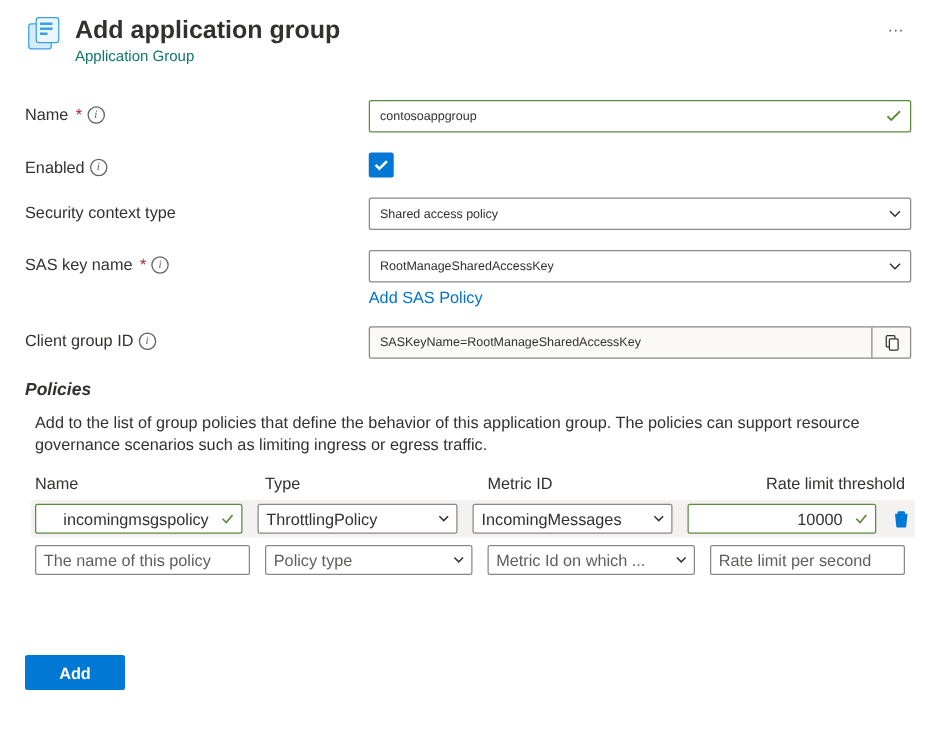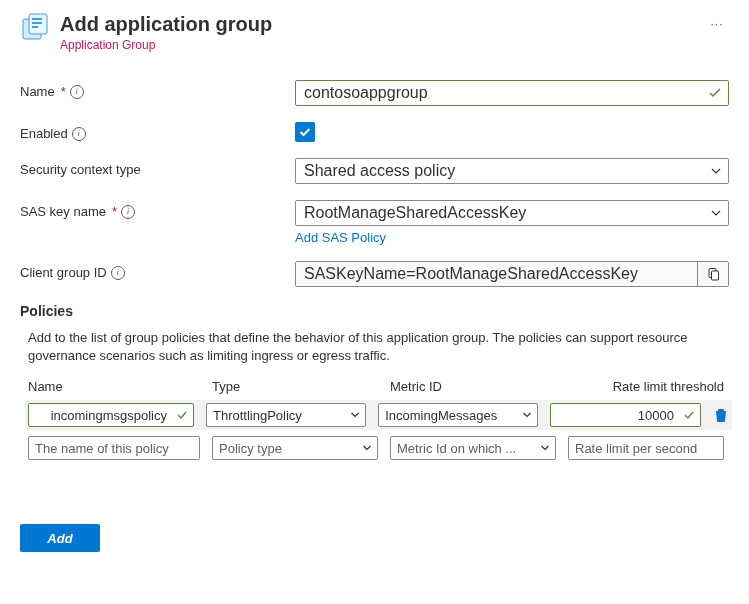--- a/index.html
+++ b/index.html
@@ -1,57 +1,57 @@
 <!DOCTYPE html>
 <html><head>
 <meta charset="utf-8">
 <style>
   html,body{margin:0;padding:0;font-family:"Segoe UI",Arial,sans-serif;font-size:13px;color:#323130;background:#fff;}
   .page{width:749px;box-sizing:border-box;padding:12px 20px 18px 20px;}
   .header{display:flex;align-items:flex-start;}
   .hdr-icon{width:30px;height:30px;margin-right:10px;position:relative;flex:0 0 auto;}
   .titles{flex:1;}
   .title{font-size:20px;font-weight:600;line-height:24px;}
-  .subtitle{font-size:12px;color:#be185d;margin-top:2px;}
+  .subtitle{font-size:12px;color:#0f766e;margin-top:2px;}
   .ellipsis{color:#605e5c;padding:4px 6px;border-radius:2px;cursor:pointer;}
   .form{margin-top:28px;}
   .row{display:flex;align-items:flex-start;margin-bottom:16px;}
   .label-col{width:275px;flex:0 0 275px;padding-top:4px;display:flex;align-items:center;gap:4px;font-size:13px;}
   .req{color:#a4262c;margin-left:2px;}
   .info{width:12px;height:12px;border:1px solid #605e5c;border-radius:50%;display:inline-flex;align-items:center;justify-content:center;font-size:9px;color:#605e5c;line-height:1;font-style:italic;font-family:Georgia,serif;cursor:help;}
   .ctrl-col{flex:1;min-width:0;}
-  .txt, .sel, .copybox{height:26px;border:1px solid #8696bc;border-radius:2px;width:100%;box-sizing:border-box;padding:0 28px 0 8px;font-family:inherit;font-size:16px;color:#323130;background:#fff;display:flex;align-items:center;position:relative;}
+  .txt, .sel, .copybox{height:26px;border:1px solid #8696bc;border-radius:2px;width:100%;box-sizing:border-box;padding:0 28px 0 8px;font-family:inherit;font-size:10px;color:#323130;background:#fff;display:flex;align-items:center;position:relative;}
   .txt.valid{border-color:#5b8a3c;}
   .ck-ok{position:absolute;right:6px;top:50%;transform:translateY(-50%);}
   .sel{border-color:#605e5c;}
   .sel .chev{position:absolute;right:6px;top:50%;transform:translateY(-50%);}
   .sel.gray{border-color:#8a8886;}
   .checkbox{width:20px;height:20px;background:#0078d4;border-radius:2px;display:inline-flex;align-items:center;justify-content:center;cursor:pointer;}
   .link{color:#0073cc;font-size:13px;cursor:pointer;margin-top:4px;display:inline-block;}
   .copybox{border-color:#8a8886;padding-right:34px;background:#faf9f8;}
   .copybtn{position:absolute;right:0;top:0;bottom:0;width:30px;border-left:1px solid #8a8886;display:flex;align-items:center;justify-content:center;cursor:pointer;}
-  .section-h{font-weight:600;font-size:14px;}
+  .section-h{font-weight:600;font-size:14px;font-style:italic;}
   .section-desc{font-size:13px;color:#323130;margin:10px 0 14px 8px;line-height:1.4;}
   .tbl{margin-left:8px;}
   .tbl-h{display:flex;gap:12px;margin-bottom:6px;font-size:13px;}
   .tbl-h>div:nth-child(1){width:172px;}
   .tbl-h>div:nth-child(2){width:166px;}
   .tbl-h>div:nth-child(3){width:166px;}
   .tbl-h>div:nth-child(4){width:156px;text-align:right;}
   .tbl-row{display:flex;gap:12px;align-items:center;margin-bottom:6px;}
   .cell{position:relative;}
   .cell input{height:24px;border:1px solid #8a8886;border-radius:2px;width:100%;box-sizing:border-box;padding:0 26px 0 6px;font-family:inherit;font-size:13px;color:#323130;}
   .cell.ok input{border-color:#5b8a3c;text-align:right;}
   .cell .chev, .cell .ck-ok{position:absolute;right:6px;top:50%;transform:translateY(-50%);}
   .cell input::placeholder{color:#605e5c;}
   .c1{width:172px;}.c2{width:166px;}.c3{width:166px;}.c4{width:156px;}
   .del{width:16px;height:16px;cursor:pointer;flex:0 0 auto;fill:#0078d4;}
   .row1{background:#f3f2f1;padding:3px 3px;border-radius:2px;margin-left:-3px;margin-right:-3px;}
   .footer{margin-top:64px;}
-  .btn-primary{background:#0078d4;color:#fff;border:none;height:28px;width:80px;font-size:13px;font-weight:600;border-radius:2px;cursor:pointer;font-style:italic;}
+  .btn-primary{background:#0078d4;color:#fff;border:none;height:28px;width:80px;font-size:13px;font-weight:600;border-radius:2px;cursor:pointer;}
   svg{display:block;}
 </style>
 </head>
 <body>
 
 <div class="page">
   <div class="header">
     <div class="hdr-icon">
       <svg width="30" height="30" viewBox="0 0 30 30">
         <rect x="3" y="7" width="18" height="20" rx="2" fill="#d5ecf9" stroke="#3aa0e5" stroke-width="1"></rect>

